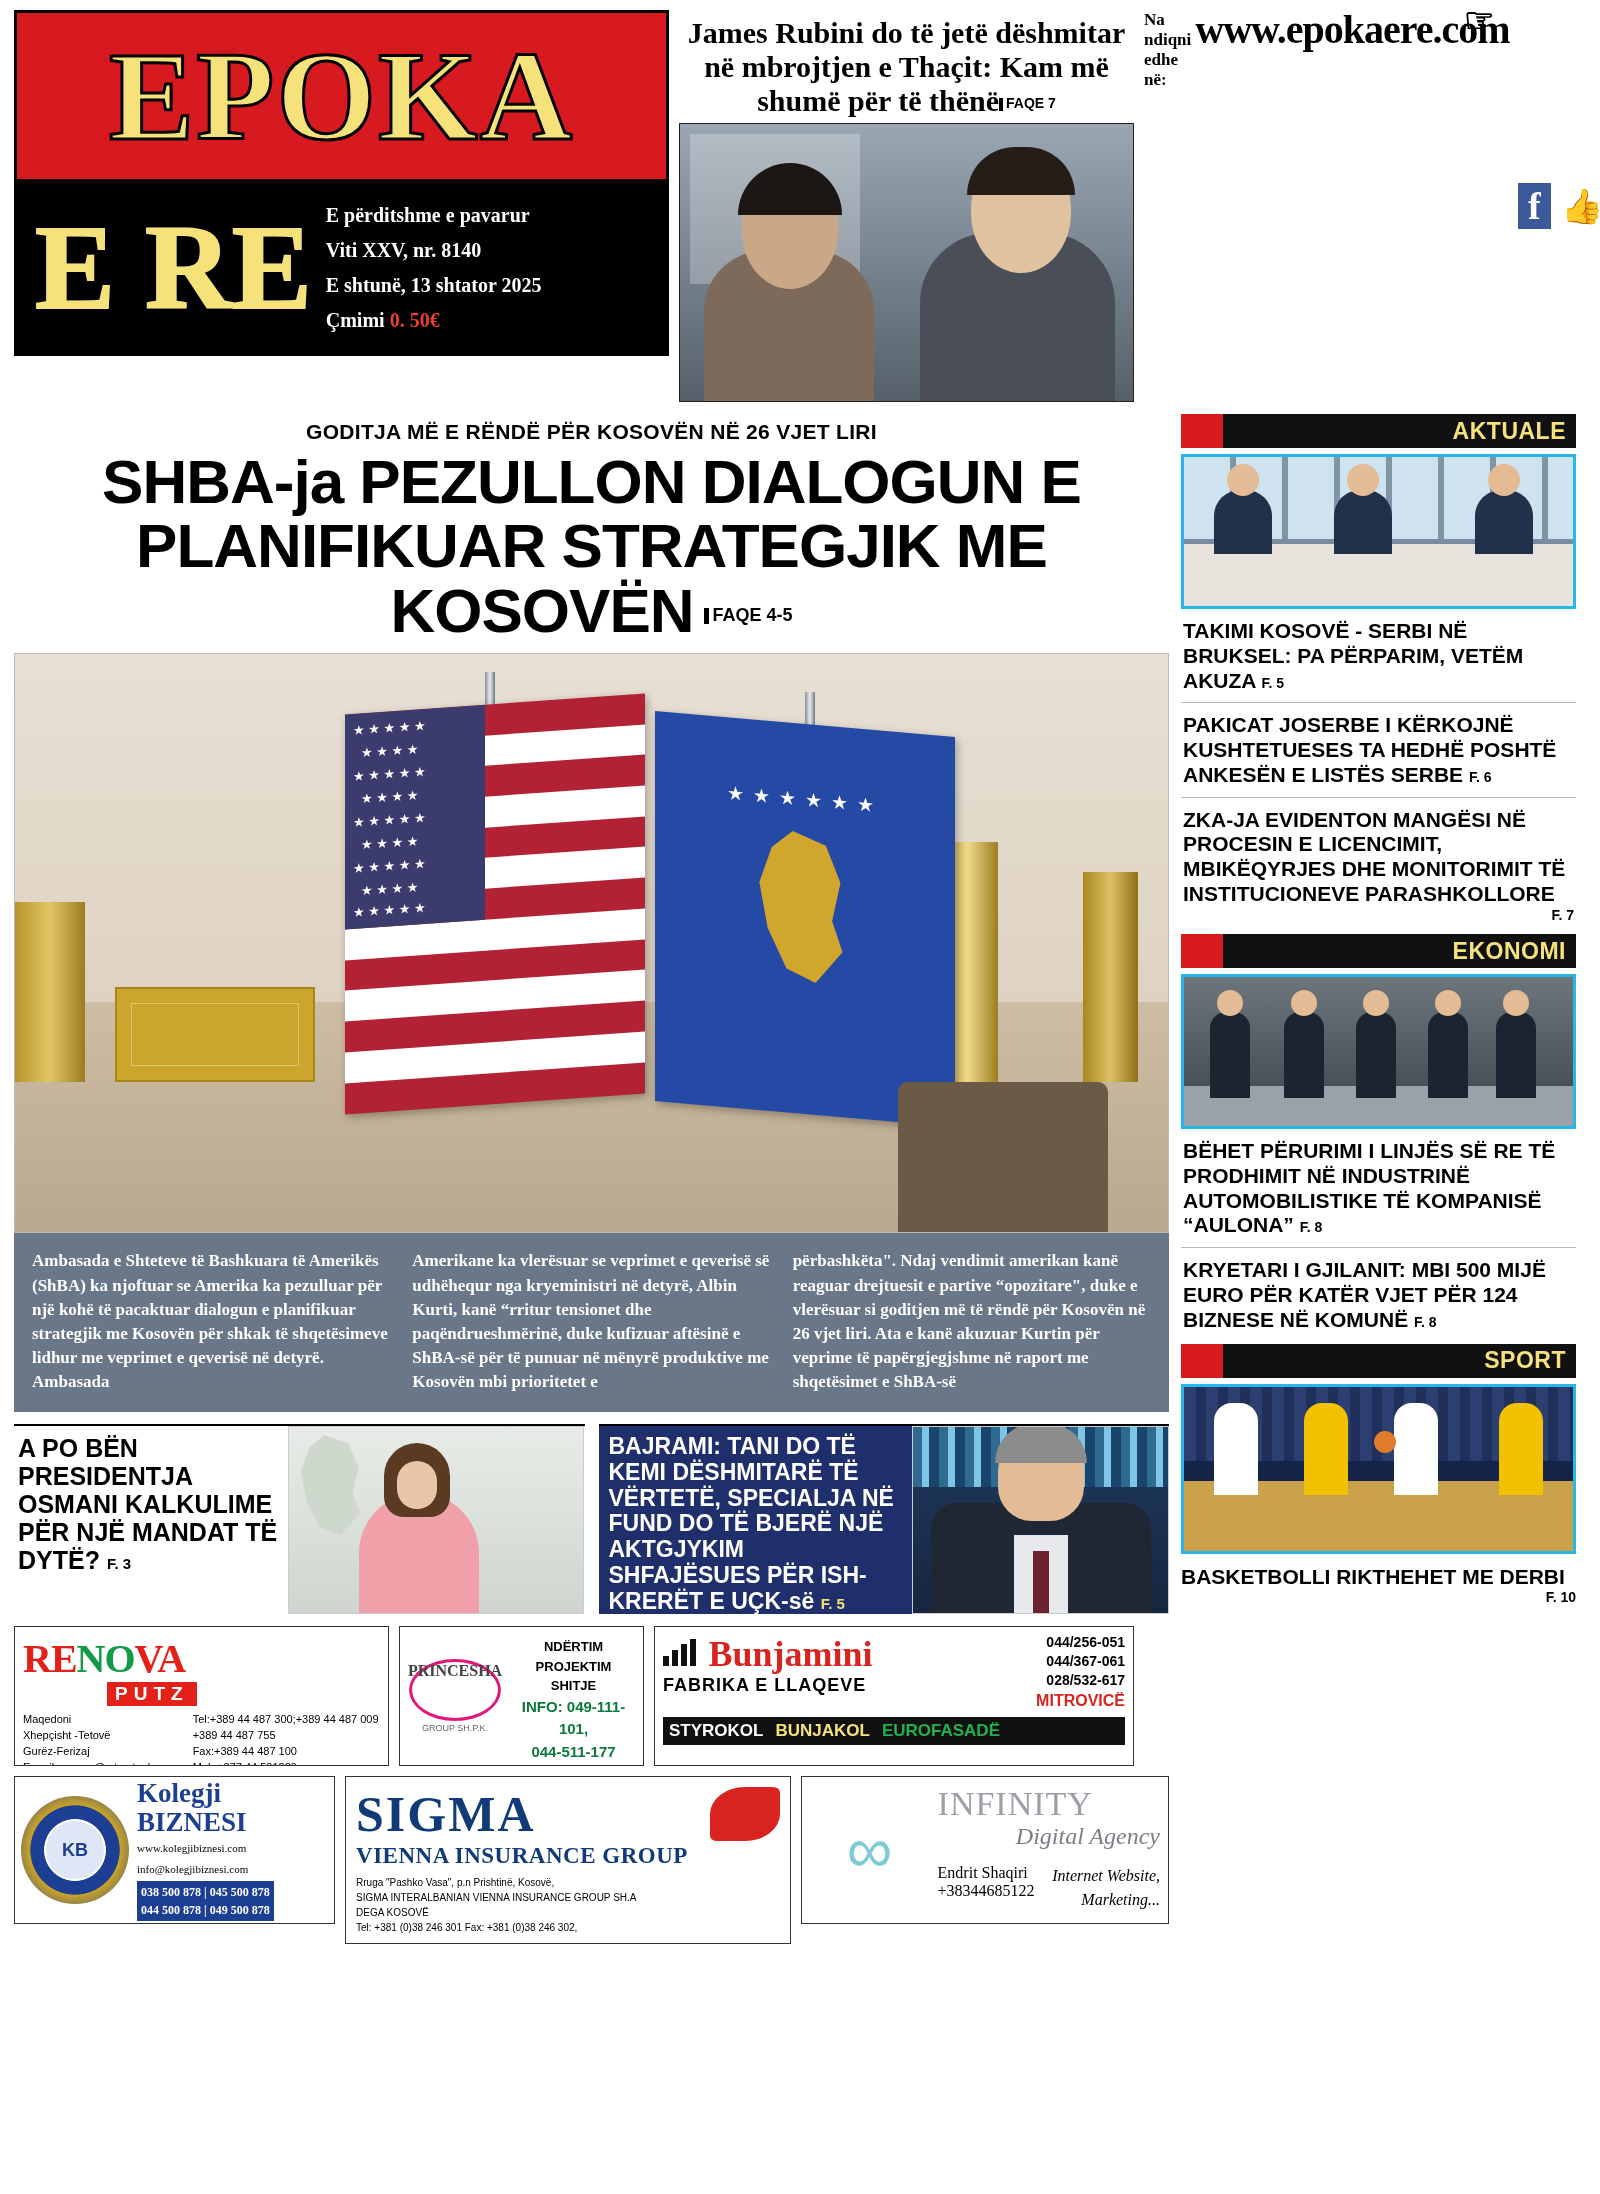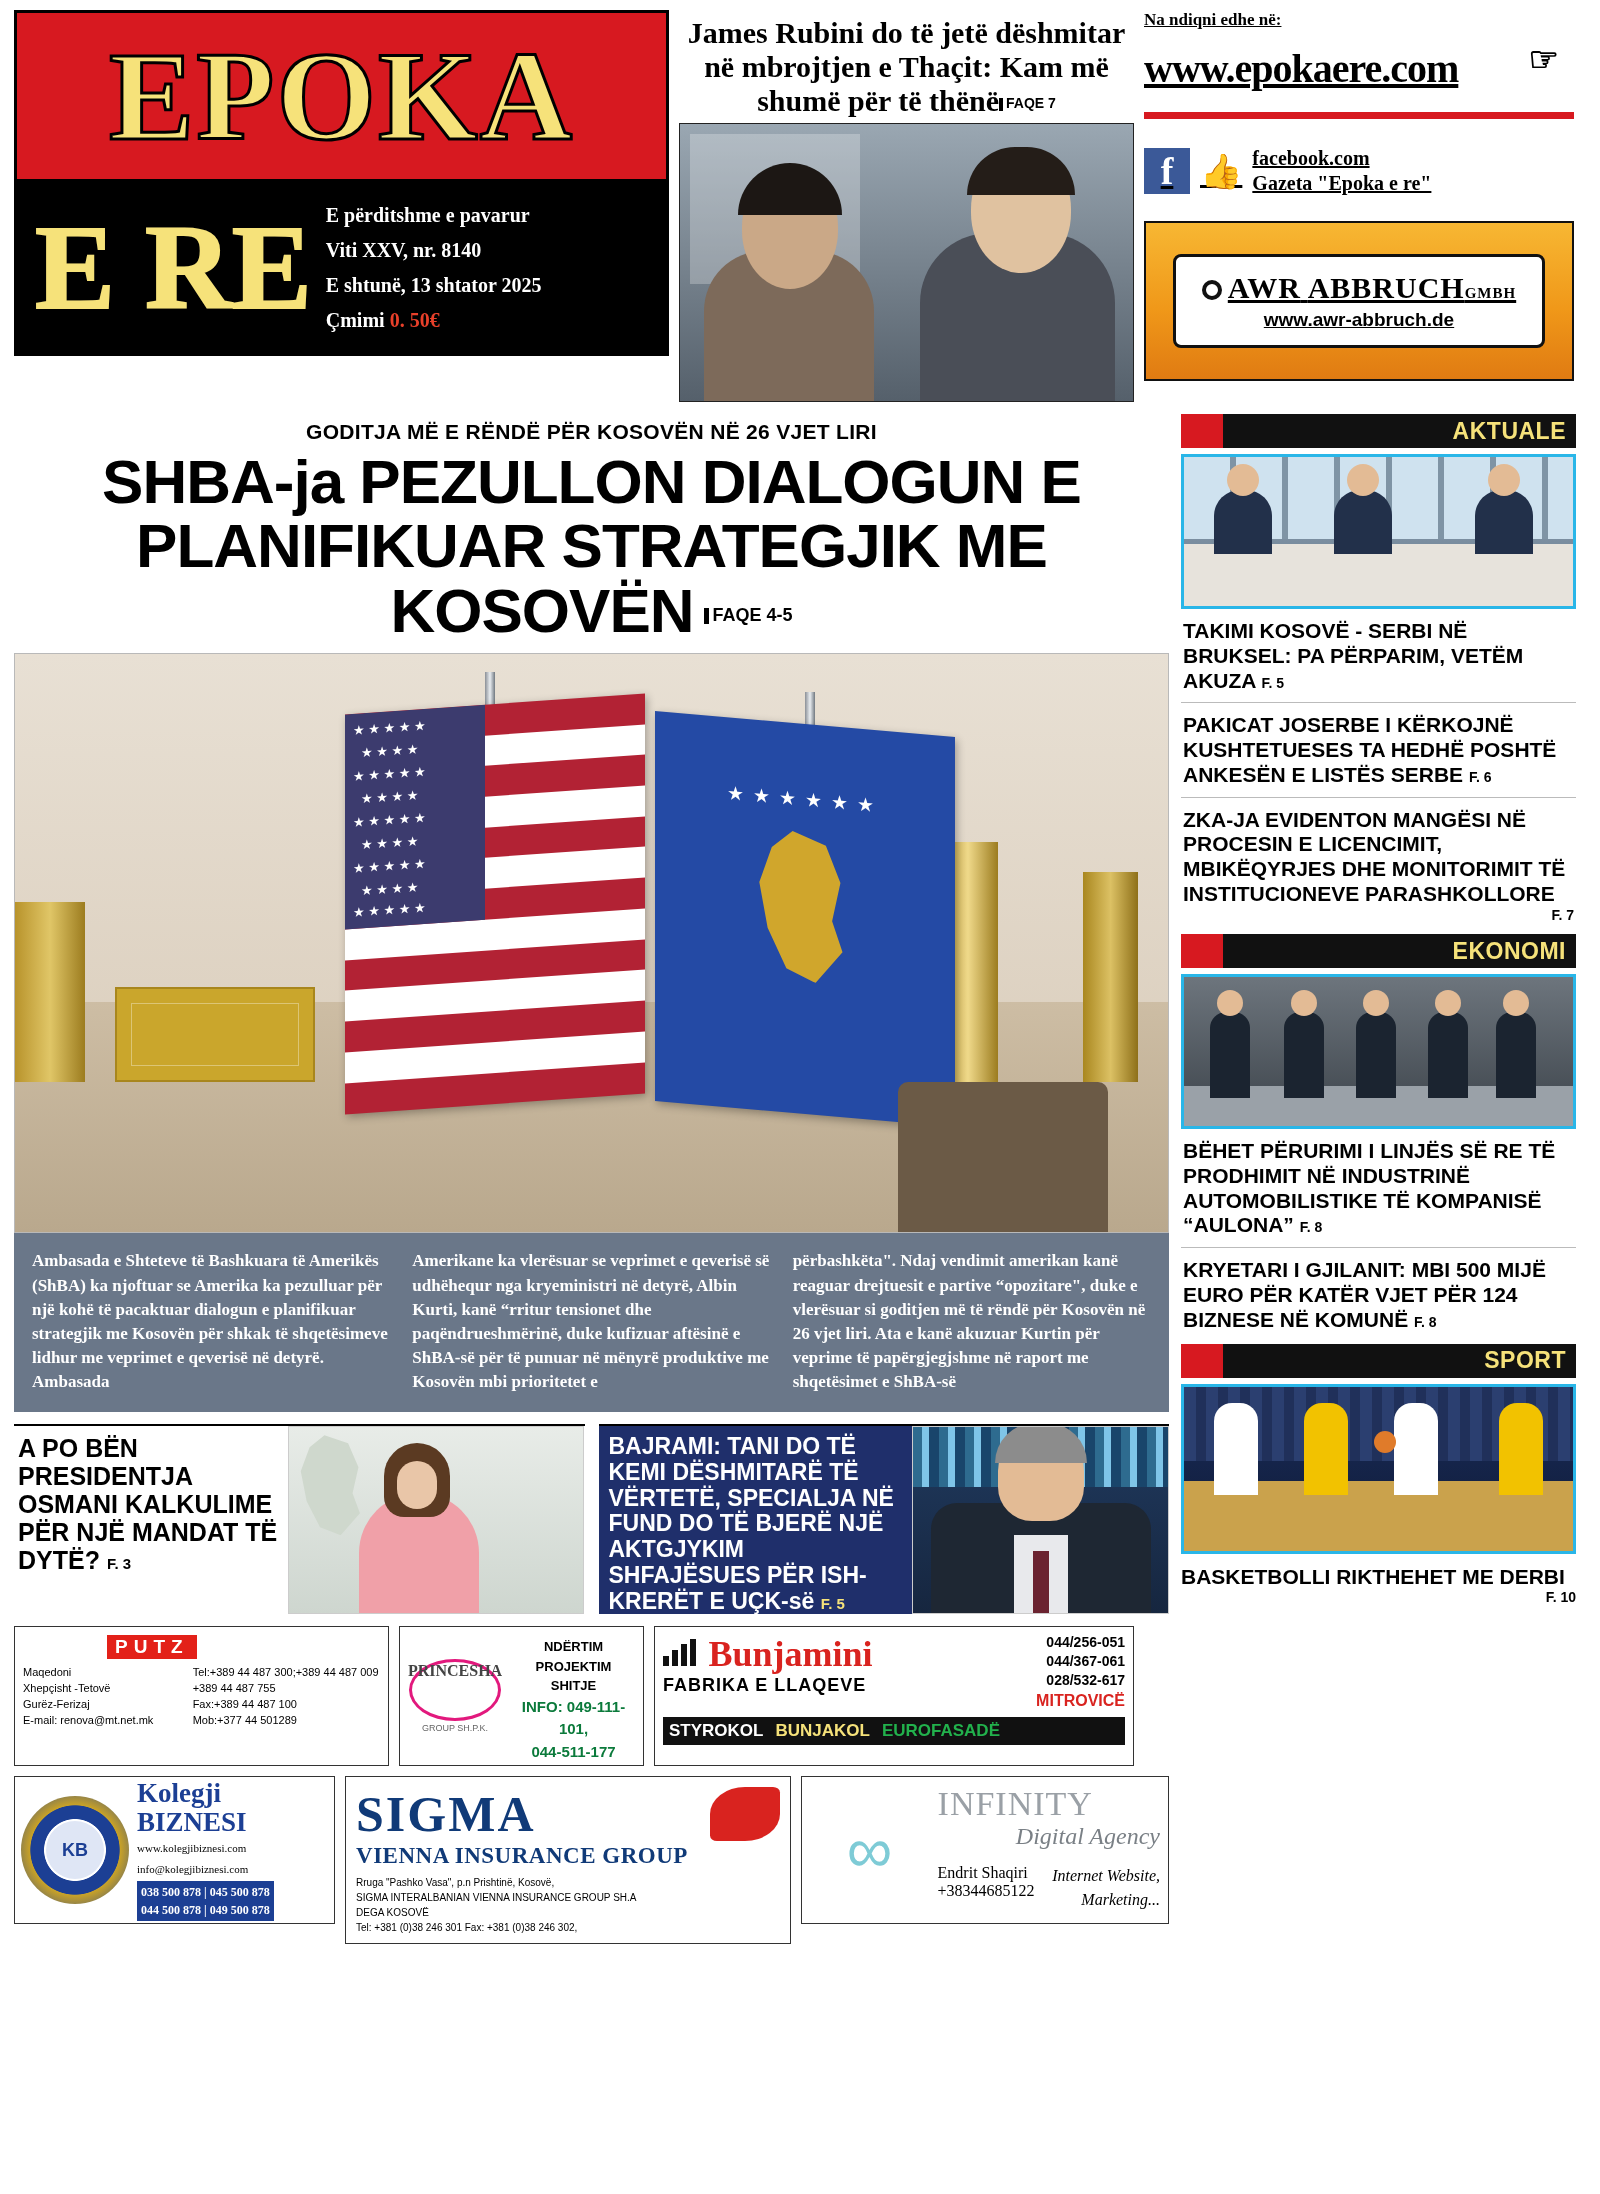--- a/index.html
+++ b/index.html
@@ -67,21 +67,21 @@
   .teaser-photo .p1 { left:24px; width:170px; height:150px; border-radius:60px 60px 0 0; background:#7d6a5a; }
   .teaser-photo .p2 { right:18px; width:195px; height:168px; border-radius:70px 70px 0 0; background:#4a4e57; }
   .teaser-photo .f1 { position:absolute; left:62px; bottom:112px; width:96px; height:120px; border-radius:48px/58px; background:#caa887;}
   .teaser-photo .f2 { position:absolute; right:62px; bottom:128px; width:100px; height:124px; border-radius:50px/60px; background:#e0c2a0;}
   .teaser-photo .h1 { position:absolute; left:58px; bottom:186px; width:104px; height:52px; border-radius:52px 52px 0 0; background:#1c1714;}
   .teaser-photo .h2 { position:absolute; right:58px; bottom:206px; width:108px; height:48px; border-radius:54px 54px 0 0; background:#241d18;}
   .teaser-photo .wall { position:absolute; inset:0; background:linear-gradient(180deg,#9aa7b2,#55606b);}
   .teaser-photo .win { position:absolute; left:10px; top:10px; width:170px; height:150px; background:rgba(255,255,255,.25); }
 
   
-  .rtop { width:430px; display:flex; flex-direction:column; gap:19px;text-decoration:underline; }
+  .rtop { width:430px; display:flex; flex-direction:row; gap:4px; }
   .follow-line { font-size:17px; font-weight:bold; font-family:"Liberation Serif", serif; }
   .weburl {
     font-family:"Liberation Serif", serif; font-weight:bold;
     font-size:40px; letter-spacing:-1px; line-height:1;
     position:relative;
   }
   .weburl .cursor { position:absolute; right:16px; top:-6px; font-size:34px; }
   .redrule { height:7px; background:#d71920; margin:4px 0 8px; }
   .fbrow { display:flex; align-items:center; gap:10px; }
   .fb-badge { width:46px; height:46px; background:#3b5998; color:#fff; font-family:"Liberation Serif", serif;
@@ -392,20 +392,23 @@
             <div class="shirt"></div>
             <div class="tie"></div>
             <div class="head"></div>
             <div class="hair"></div>
           </div>
         </div>
       </div>
 
       <div class="adrow">
         <div class="ad ad-renova">
+          <div class="renova-logo">
+            <span class="r">RE</span><span class="n">N</span><span class="o">O</span><span class="va">VA</span>
+          </div>
           <div class="putz">PUTZ</div>
           <div class="renova-cols">
             <div style="width:46%">
               <div>Maqedoni</div>
               <div>Xhepçisht -Tetovë</div>
               <div>Gurëz-Ferizaj</div>
               <div>E-mail: renova@mt.net.mk</div>
             </div>
             <div style="width:54%">
               <div>Tel:+389 44 487 300;+389 44 487 009</div>

